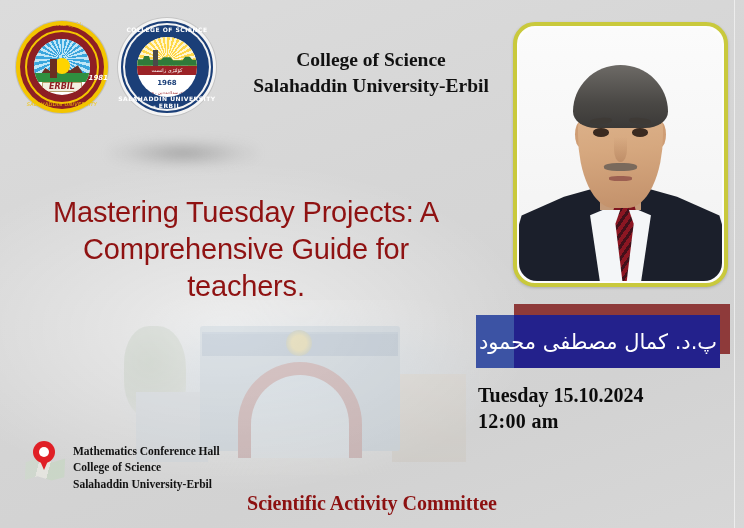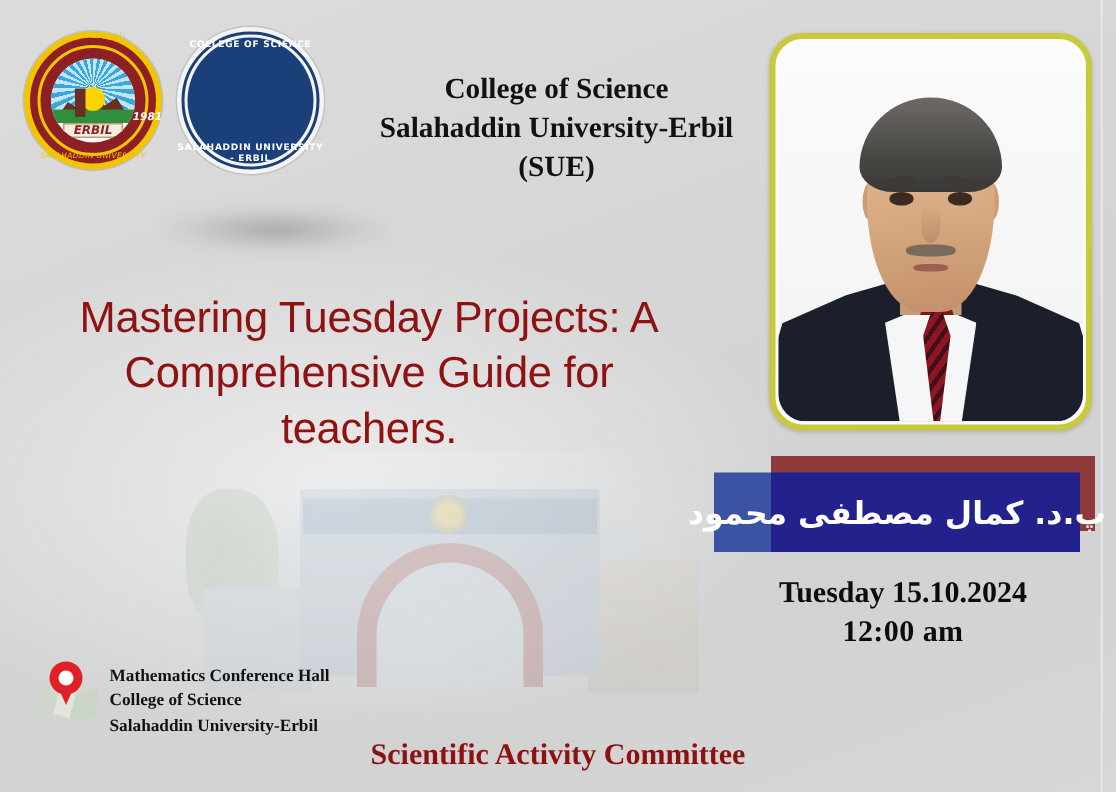--- a/index.html
+++ b/index.html
@@ -376,34 +376,33 @@
     background: #23218c;
   }
   #sb-label {
     position: absolute;
     left: 0; top: 3px;
     width: 244px; height: 53px;
     display: flex;
     align-items: center;
     justify-content: center;
     color: #ffffff;
-    font-weight: bold;
+    font-weight: normal;
     font-size: 21px;
     direction: rtl;
     font-family: "DejaVu Sans", sans-serif;
     z-index: 4;
     white-space: nowrap;
   }
 
   
   #datetime {
     position: absolute;
     left: 478px; top: 382px;
     width: 248px;
-    text-align: center;
     color: #0c0c0c;
     font-weight: bold;
     font-size: 20px;
     line-height: 1.32;
     font-family: "Liberation Serif", serif;
   }
   #datetime .line2 { letter-spacing: 0.3px; }
 
   
   #venue {
@@ -506,26 +505,35 @@
     <div class="erbil">ERBIL</div>
     <div class="year">1981</div>
     <div class="txt-bot">SALAHADDIN UNIVERSITY</div>
   </div>
 
   <div id="logo-cos" class="logo">
     <div class="ring1"></div>
     <div class="ring2"></div>
     <div class="arcTop">COLLEGE OF SCIENCE</div>
     <div class="arcBot">SALAHADDIN UNIVERSITY - ERBIL</div>
+    <div class="inner">
+      <div class="rays"></div>
+      <div class="skyline"></div>
+      <div class="chimney"></div>
+      <div class="redband">
+        <span>كۆلێژی زانست</span>
+      </div>
+      <div class="yr">1968</div>
+      <div class="botband">زانكۆی سەلاحەددین ـ هەولێر</div>
+    </div>
   </div>
 
   <div id="header-text">
     <div>College of Science</div>
     <div>Salahaddin University-Erbil</div>
-    <div>(SUE)</div>
   </div>
 
   <div id="portrait-frame">
     <div id="portrait-inner">
       <div class="pr-suit"></div>
       <div class="pr-shirt"></div>
       <div class="pr-neck"></div>
       <div class="pr-knot"></div>
       <div class="pr-tie"></div>
       <div class="pr-ear-l"></div>

